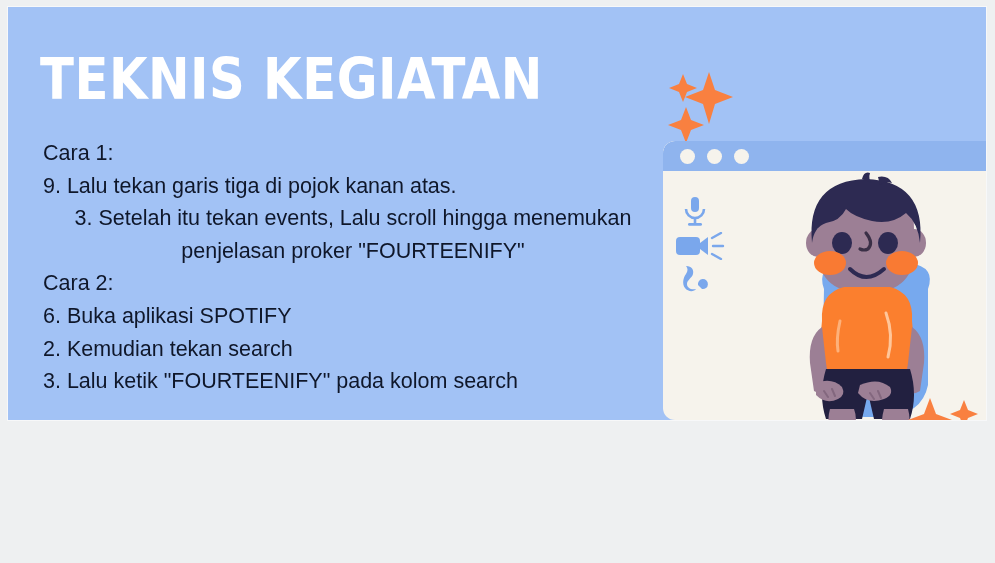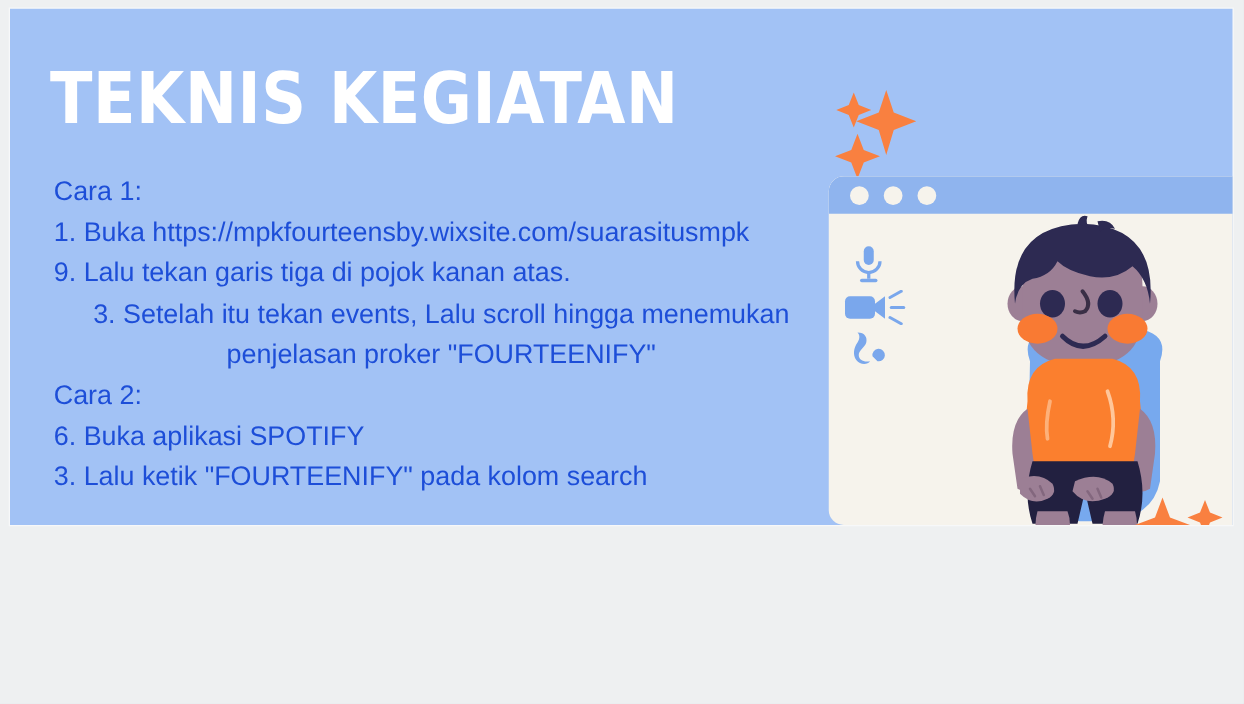--- a/index.html
+++ b/index.html
@@ -52,21 +52,21 @@
   }
 
   
   #body-text {
     position: absolute;
     left: 35px;
     top: 130px;
     width: 620px;
     font-size: 21.5px;
     line-height: 32.6px;
-    color: #1d4ed8;
+    color: #0f172a;
     font-family: "Liberation Sans", sans-serif;
   }
   #body-text .line {
     white-space: nowrap;
   }
   #body-text .line.wrap {
     white-space: normal;
     text-align: center;
   }
 
@@ -139,25 +139,25 @@
 </head>
 <body>
 
 <div id="slide-frame">
   <div id="slide-canvas">
 
     <div id="slide-title">TEKNIS KEGIATAN</div>
 
     <div id="body-text">
       <div class="line">Cara 1:</div>
-      <div class="line">1. Buka https://mpkfourteensby.wixsite.com/suarasitusmpk</div>
       <div class="line">9. Lalu tekan garis tiga di pojok kanan atas.</div>
       <div class="line wrap">3. Setelah itu tekan events, Lalu scroll hingga menemukan penjelasan proker "FOURTEENIFY"</div>
       <div class="line">Cara 2:</div>
       <div class="line">6. Buka aplikasi SPOTIFY</div>
+      <div class="line">2. Kemudian tekan search</div>
       <div class="line">3. Lalu ketik "FOURTEENIFY" pada kolom search</div>
     </div>
 
     <div class="sparkle-group" id="sparkles-top">
       <svg width="100" height="90" viewBox="0 0 100 90">
         <g fill="#f98040">
           <path d="M30 22 L34 32 L44 36 L34 40 L30 50 L26 40 L16 36 L26 32 Z"></path>
           <path d="M56 20 L62 38 L80 45 L62 52 L56 72 L50 52 L32 45 L50 38 Z"></path>
           <path d="M33 55 L38 68 L51 73 L38 78 L33 91 L28 78 L15 73 L28 68 Z"></path>
         </g>

